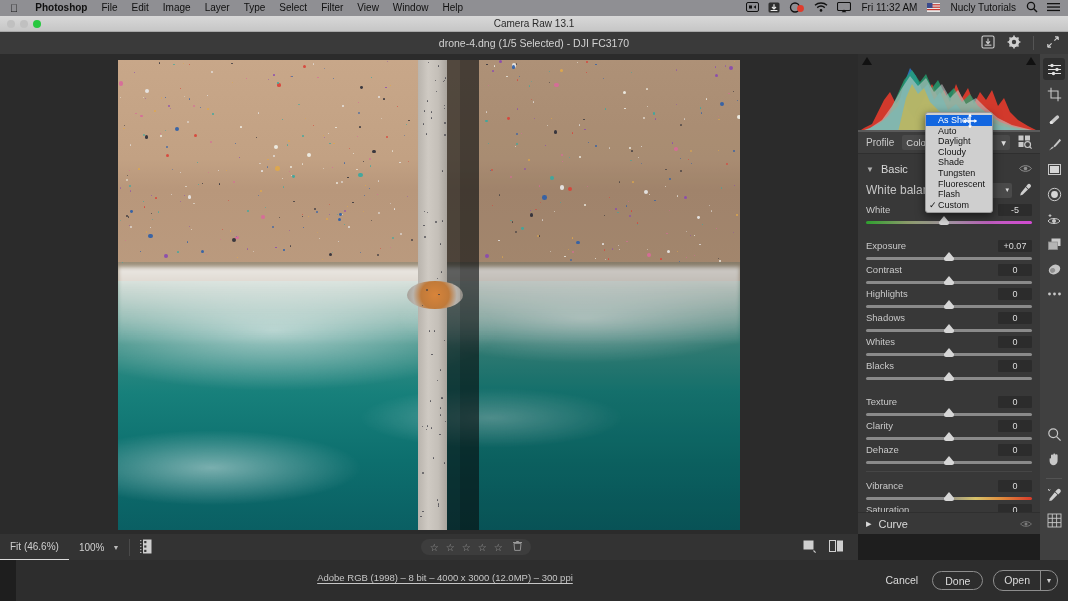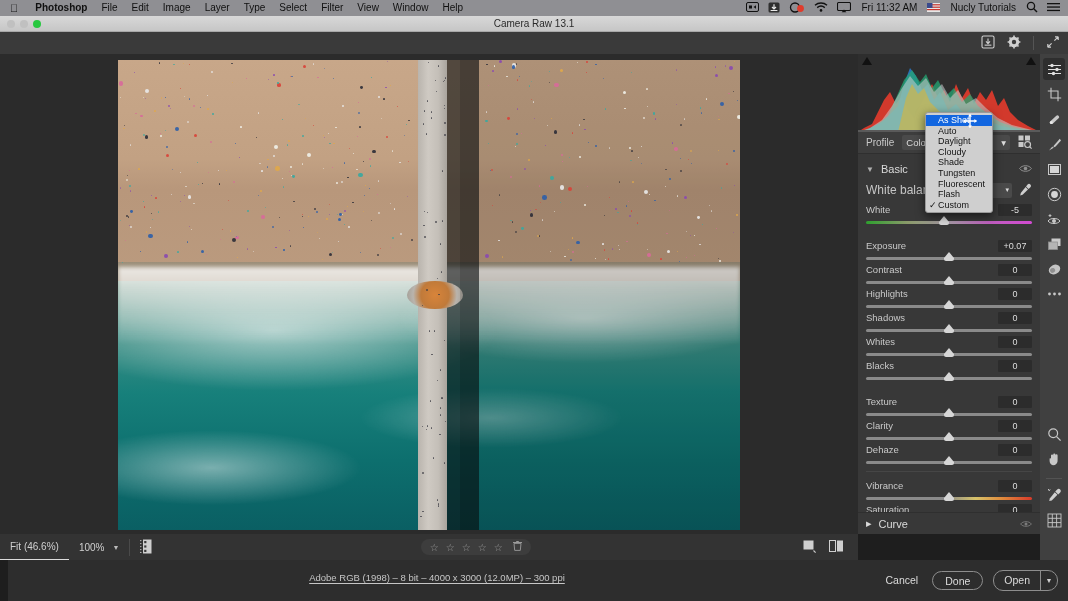--- a/index.html
+++ b/index.html
@@ -241,21 +241,21 @@
   .bottombar .filmstrip { padding: 0 10px; }
   .bottombar .spacer { flex: 1 1 auto; }
   .stars {
     display: flex; align-items: center; gap: 7px;
     background: #3d3d3d; border-radius: 10px; padding: 2px 9px;
     color: #9a9a9a; font-size: 10px;
   }
   .bottombar .viewmodes { display: flex; gap: 12px; padding: 0 14px; }
 
   .statusbar {
-    position: absolute; top: 560px; left: 8px; width: 858px; height: 41px;
+    position: absolute; top: 560px; left: 16px; width: 858px; height: 41px;
     background: #2d2d2d;
   }
   .statusbar .info {
     position: absolute; top: 12px; left: 0; width: 100%; text-align: center;
     font-size: 9.5px; color: #c6c6c6; text-decoration: underline; text-underline-offset: 2px;
   }
   .footer {
     position: absolute; top: 560px; left: 858px; width: 210px; height: 41px;
     background: #2d2d2d; display: flex; align-items: center; justify-content: flex-end;
     gap: 10px; padding-right: 10px;
@@ -358,20 +358,21 @@
   <div class="cr-title">
     <span class="traffic">
       <i class="r"></i>
       <i class="y"></i>
       <i class="g"></i>
     </span>
     <span>Camera Raw 13.1</span>
   </div>
 
   <div class="cr-subbar">
+    <span class="fname">drone-4.dng (1/5 Selected)  -  DJI FC3170</span>
     <span class="hdr-icons">
       <span class="ic">
         <svg width="14" height="14" viewBox="0 0 14 14">
             <rect x="1" y="1" width="12" height="12" rx="1.5" fill="none" stroke="#cfcfcf" stroke-width="1.1"></rect>
             <path d="M7 3.4 L7 8.2 M5 6.4 L7 8.6 L9 6.4" stroke="#cfcfcf" stroke-width="1.1" fill="none"></path>
             <rect x="3.6" y="9.6" width="6.8" height="1.1" fill="#cfcfcf"></rect>
           </svg>
       </span>
       <span class="ic">
         <svg width="14" height="14" viewBox="0 0 14 14">

